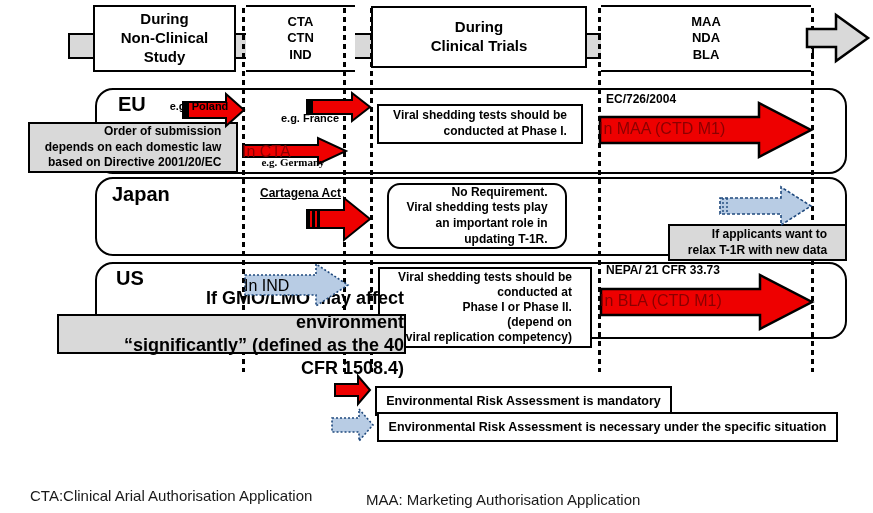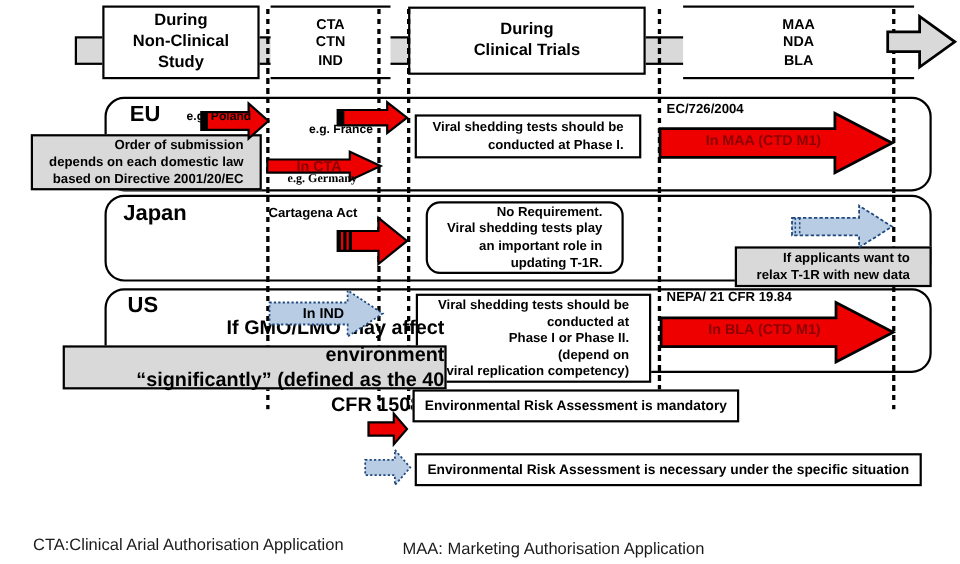--- a/index.html
+++ b/index.html
@@ -20,21 +20,21 @@
   
   .rrow{border:2px solid #000;border-radius:18px;z-index:1;}
   .rlabel{font-weight:bold;font-size:20px;z-index:3;}
   
   .nbox{background:#fff;border:2px solid #000;z-index:3;
         display:flex;align-items:center;justify-content:center;text-align:right;
         font-weight:bold;font-size:12px;line-height:1.3;white-space:pre-line;}
   .gbox{background:#d9d9d9;}
   .slabel{font-weight:bold;font-size:11px;z-index:4;text-align:center;white-space:pre-line;}
   .mlabel{font-weight:bold;font-size:12px;z-index:4;white-space:pre-line;}
-  .alabel{font-weight:bold;font-size:13px;z-index:5;text-align:center;}
+  .alabel{font-weight:normal;font-size:16px;z-index:5;}
   .darkred{color:#8b0000;}
   svg.arrow{z-index:4;position:absolute;overflow:visible;}
   
   .defcol{z-index:3;font-size:15px;line-height:20px;color:#1a1a1a;white-space:pre-wrap;}
 </style>
 </head>
 <body>
 
 <div id="canvas">
 
@@ -44,21 +44,21 @@
   </svg>
 
   <div class="abs hbox" style="left:93px;top:5px;width:139px;height:63px;font-size:15px;">During
 Non-Clinical
 Study</div>
   <div class="abs hbox noside" style="left:246px;top:5px;width:109px;height:63px;font-size:13px;">CTA
 CTN
 IND</div>
   <div class="abs hbox" style="left:371px;top:6px;width:212px;height:58px;font-size:15px;">During
 Clinical Trials</div>
-  <div class="abs hbox noside" style="left:601px;top:5px;width:210px;height:63px;font-size:13px;margin-left:20px;">MAA
+  <div class="abs hbox noside" style="left:601px;top:5px;width:210px;height:63px;font-size:13px;">MAA
 NDA
 BLA</div>
 
   <div class="abs dots" style="left:242px;top:8px;height:364px;"></div>
   <div class="abs dots" style="left:343px;top:8px;height:364px;"></div>
   <div class="abs dots" style="left:370px;top:8px;height:364px;"></div>
   <div class="abs dots" style="left:598px;top:8px;height:364px;"></div>
   <div class="abs dots" style="left:811px;top:8px;height:364px;"></div>
 
   <div class="abs rrow" style="left:95px;top:88px;width:748px;height:82px;"></div>
@@ -92,21 +92,21 @@
 based on Directive 2001/20/EC</div>
   <div class="abs nbox" style="left:377px;top:104px;width:202px;height:36px;">Viral shedding tests should be
 conducted at Phase I.</div>
 
   <div class="abs mlabel" style="left:606px;top:92px;">EC/726/2004</div>
   <svg class="arrow" style="left:599px;top:102px;" width="214" height="56" viewBox="0 0 214 56">
     <polygon points="1,15 160,15 160,1 212,28 160,55 160,41 1,41" fill="#ee0000" stroke="#000" stroke-width="2.5"></polygon>
   </svg>
   <div class="abs alabel darkred" style="left:599px;top:120px;width:190px;">In MAA (CTD M1)</div>
 
-  <div class="abs mlabel" style="left:244px;top:186px;">Cartagena Act</div>
+  <div class="abs mlabel" style="left:260px;top:186px;text-decoration:underline;">Cartagena Act</div>
   <svg class="arrow" style="left:306px;top:197px;" width="66" height="44" viewBox="0 0 66 44">
     <polygon points="1,13 38,13 38,1 64,22 38,43 38,31 1,31" fill="#ee0000" stroke="#000" stroke-width="2"></polygon>
     <rect x="1" y="13" width="3" height="18" fill="#000"></rect>
     <rect x="6" y="13" width="3" height="18" fill="#000"></rect>
     <rect x="11" y="13" width="3" height="18" fill="#000"></rect>
   </svg>
   <div class="abs nbox" style="left:387px;top:183px;width:176px;height:62px;border-radius:13px;">No Requirement.
 Viral shedding tests play
 an important role in
 updating T-1R.</div>
@@ -123,33 +123,33 @@
     <polygon points="1,12 72,12 72,1 104,22 72,43 72,32 1,32" fill="#b8cce4" stroke="#1f497d" stroke-width="1.6" stroke-dasharray="2,2"></polygon>
   </svg>
   <div class="abs alabel" style="left:244px;top:277px;width:100px;">In IND</div>
 
   <div class="abs nbox" style="left:378px;top:267px;width:210px;height:77px;line-height:1.25;">Viral shedding tests should be
 conducted at
 Phase I or Phase II.
 (depend on
 viral replication competency)</div>
 
-  <div class="abs mlabel" style="left:606px;top:263px;">NEPA/ 21 CFR 19.84</div>
+  <div class="abs mlabel" style="left:606px;top:263px;">NEPA/ 21 CFR 33.73</div>
   <svg class="arrow" style="left:600px;top:274px;" width="214" height="56" viewBox="0 0 214 56">
     <polygon points="1,15 160,15 160,1 212,28 160,55 160,41 1,41" fill="#ee0000" stroke="#000" stroke-width="2.5"></polygon>
   </svg>
   <div class="abs alabel darkred" style="left:600px;top:292px;width:190px;">In BLA (CTD M1)</div>
 
   <div class="abs nbox gbox" style="left:57px;top:314px;width:306px;height:36px;font-size:18px;padding-left:39px;">If GMO/LMO may affect environment
 “significantly” (defined as the 40 CFR 1508.4)</div>
 
   <svg class="arrow" style="left:334px;top:375px;" width="38" height="30" viewBox="0 0 38 30">
     <polygon points="1,9 24,9 24,1 36,15 24,29 24,21 1,21" fill="#ee0000" stroke="#000" stroke-width="2"></polygon>
   </svg>
-  <div class="abs nbox" style="left:375px;top:354px;width:293px;height:26px;font-size:12.5px;">Environmental Risk Assessment is mandatory</div>
+  <div class="abs nbox" style="left:375px;top:386px;width:293px;height:26px;font-size:12.5px;">Environmental Risk Assessment is mandatory</div>
 
   <svg class="arrow" style="left:331px;top:408px;" width="44" height="34" viewBox="0 0 44 34">
     <polygon points="1,10 28,10 28,1 42,17 28,33 28,24 1,24" fill="#b8cce4" stroke="#1f497d" stroke-width="1.6" stroke-dasharray="2,2"></polygon>
   </svg>
   <div class="abs nbox" style="left:377px;top:412px;width:457px;height:26px;font-size:12.5px;">Environmental Risk Assessment is necessary under the specific situation</div>
 
   <div class="abs defcol" style="left:30px;top:446px;">
     <div>CTA:Clinical Arial Authorisation Application</div>
     
     

